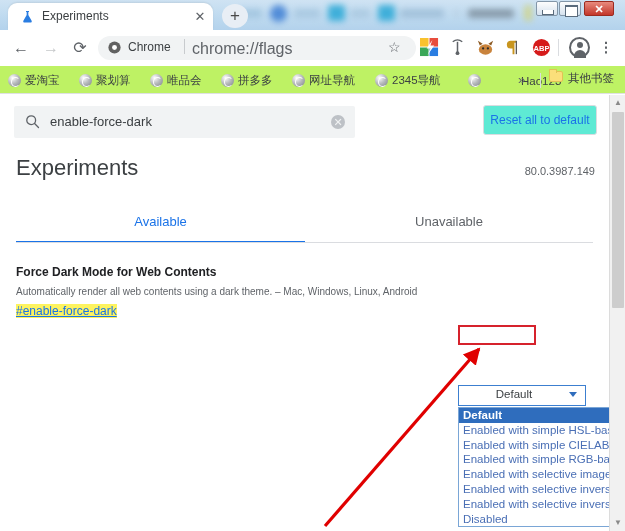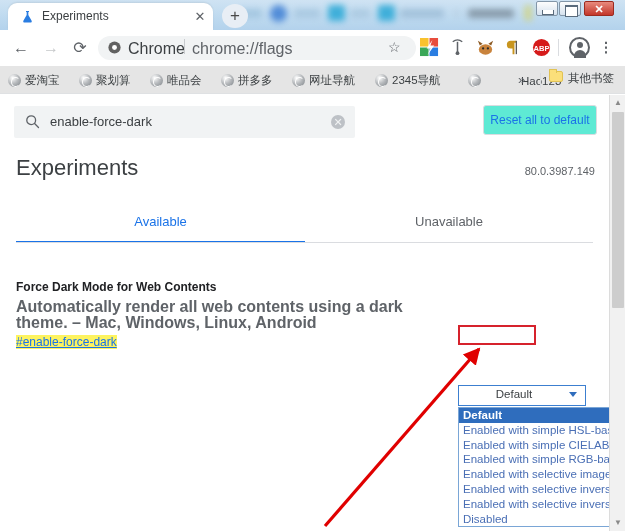--- a/index.html
+++ b/index.html
@@ -68,21 +68,21 @@
     text-align:center; line-height:22px; cursor:pointer;
     font-size:16px; color:#5f6368;
   }
   .navbtn.disabled { color:#c6c8ca; }
   .omnibox {
     position:absolute; left:98px; top:6px; width:318px; height:24px;
     background:#f1f3f4; border-radius:12px;
   }
   .omni-icon { position:absolute; left:10px; top:5px; width:13px; height:13px; }
   .omni-origin {
-    position:absolute; left:30px; top:4px; font-size:16px; color:#3c4043;
+    position:absolute; left:30px; top:4px; font-size:12px; color:#3c4043;
   }
   .omni-sep {
     position:absolute; left:86px; top:3px; width:1px; height:15px;
     background:#c8cbce;
   }
   .omni-url {
     position:absolute; left:94px; top:4px; font-size:16px; color:#5f6368;
   }
   .star {
     position:absolute; left:388px; top:9px; font-size:14px; color:#5f6368;
@@ -101,21 +101,21 @@
     width:12px; height:8px; border-radius:6px 6px 0 0; background:#5f6368; }
   .kebab {
     position:absolute; left:599px; top:8px; width:14px; height:19px;
     cursor:pointer; color:#5f6368; font-size:14px; line-height:19px;
     text-align:center; letter-spacing:0; font-weight:bold;
   }
 
   
   .bookmarks {
     position:absolute; left:0; top:66px; width:625px; height:28px;
-    background:#e5e5e5; border-bottom:1px solid #dfe1e3;
+    background:#bef264; border-bottom:1px solid #dfe1e3;
   }
   .bm {
     position:absolute; top:5px; height:19px; display:flex; align-items:center;
     gap:4px; cursor:pointer; white-space:nowrap;
   }
   .bm-ic {
     width:13px; height:13px; border-radius:50%;
     background:radial-gradient(circle at 35% 30%,#fff 0%,#b9bcbf 45%,#7a7f84 100%);
     position:relative; flex:none;
   }
@@ -180,26 +180,25 @@
   .tabs { position:absolute; left:16px; top:108px; width:577px; height:40px; }
   .tabs::after { content:""; position:absolute; left:0; bottom:0;
     width:577px; height:1px; background:#dadce0; }
   .ftab {
     position:absolute; top:0; height:40px; line-height:38px;
     text-align:center; font-size:13px; cursor:pointer;
   }
   .ftab.active { color:#1a73e8; border-bottom:2px solid #1a73e8; }
   .ftab.idle { color:#5f6368; }
 
-  .flag { position:absolute; left:16px; top:170px; width:440px;margin-top:15px; }
+  .flag { position:absolute; left:16px; top:170px; width:440px; }
   .flag-name { font-size:12px; color:#202124; font-weight:bold; }
   .flag-desc {
-    margin-top:5px; font-size:16px; color:#5f6368; line-height:16px;
+    margin-top:5px; font-size:10px; color:#5f6368; line-height:16px;
     width:432px;
-    font-weight:bold;
   }
   .flag-link {
     display:inline-block; margin-top:4px; font-size:12px; color:#1a73e8;
     background:#fdf35f; text-decoration:underline; cursor:pointer;
   }
 
   
   .select-btn {
     position:absolute; left:458px; top:290px; width:128px; height:21px;
     background:#fff; border:1px solid #3c7fd0; cursor:pointer;

